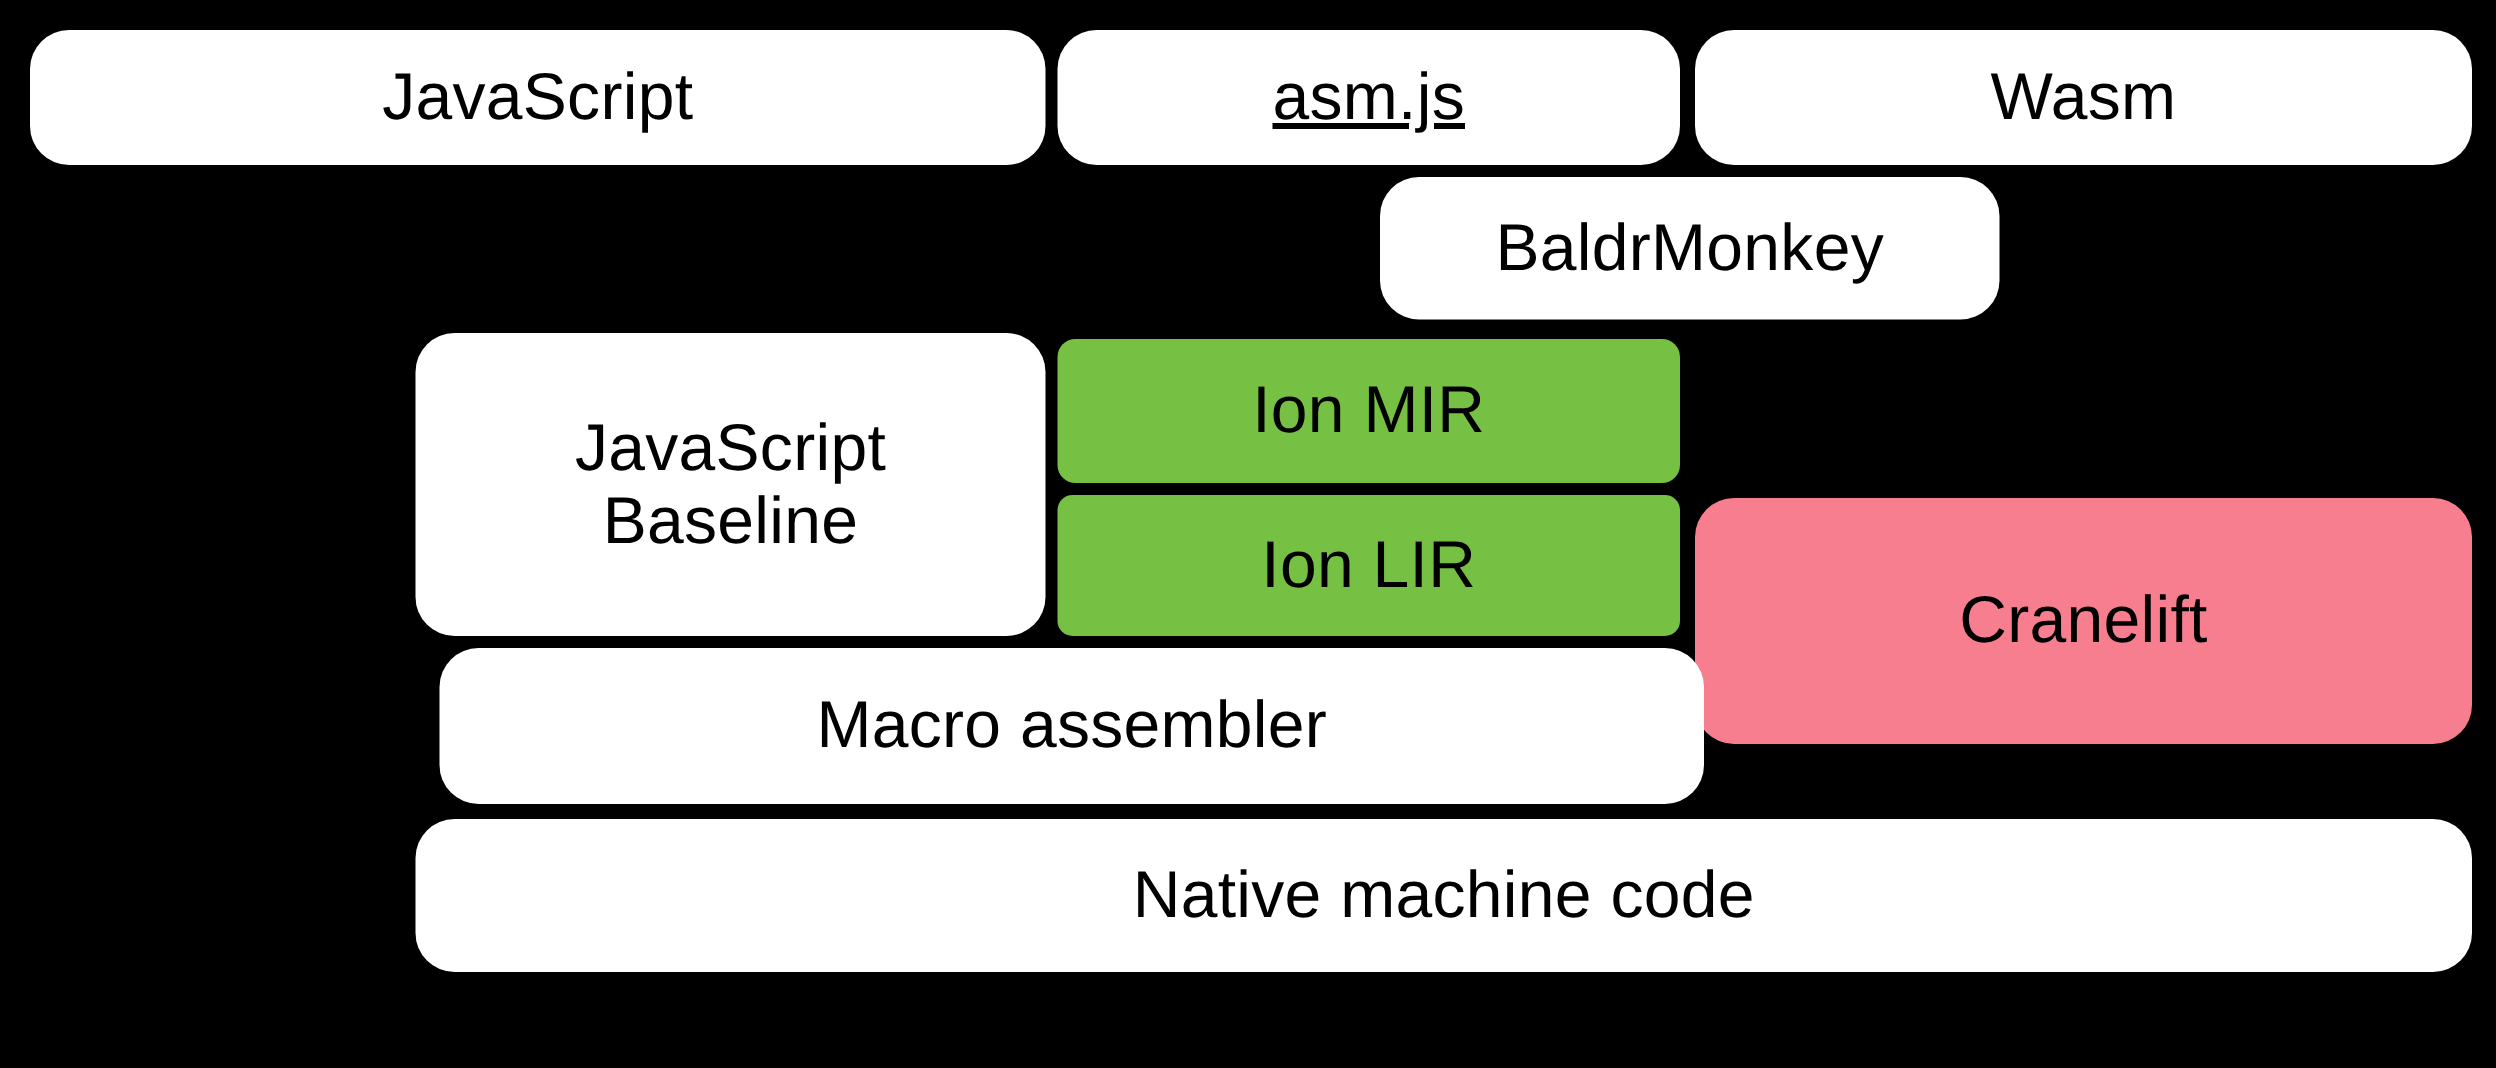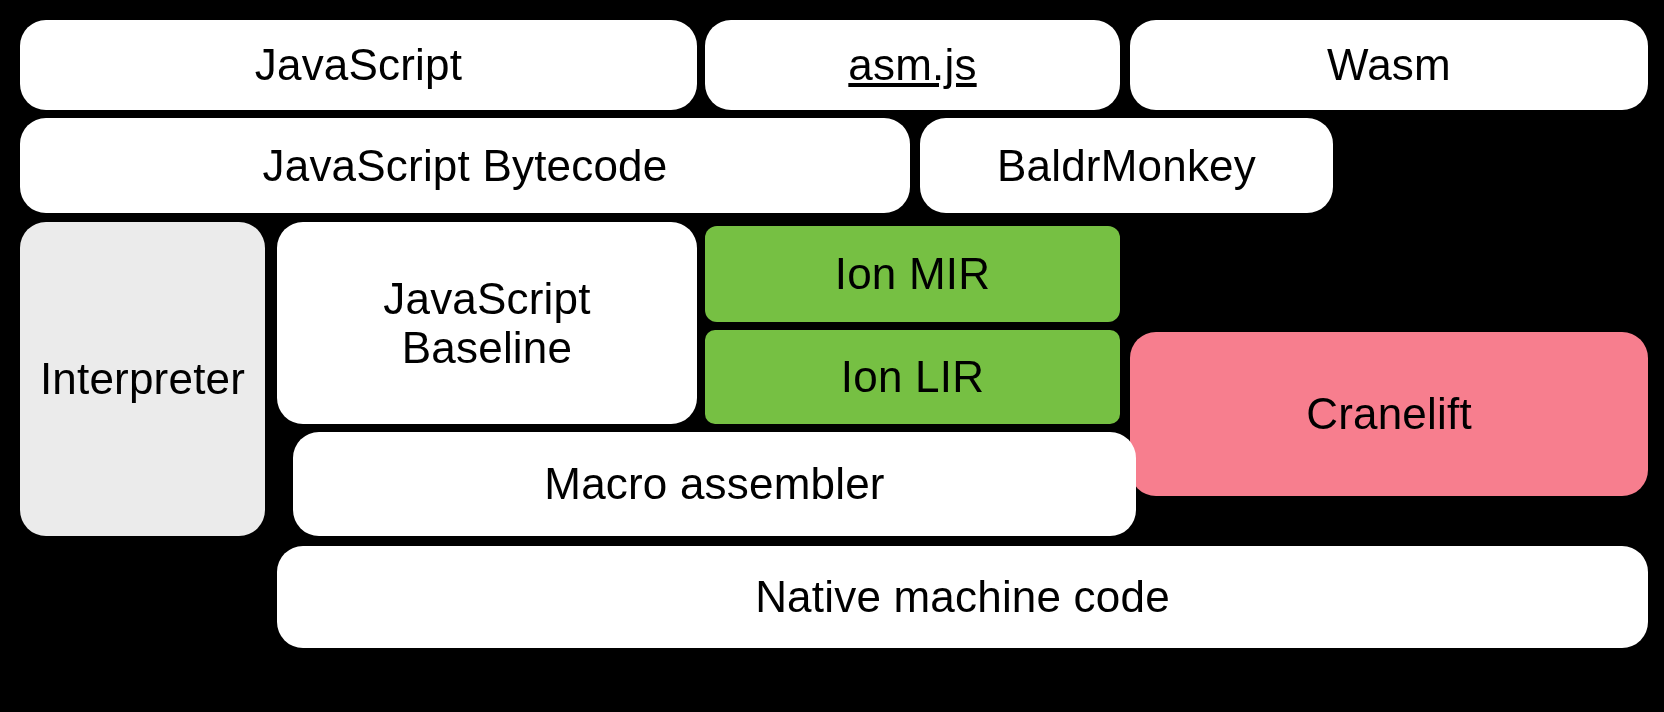--- a/index.html
+++ b/index.html
@@ -64,25 +64,23 @@
 <body>
 
 <div id="diagram">
 
   <div class="node fill-white" id="n-javascript">JavaScript</div>
 
   <div class="node fill-white" id="n-asmjs">asm.js</div>
 
   <div class="node fill-white" id="n-wasm">Wasm</div>
 
-  <div class="node fill-white" id="n-js-bytecode">JavaScript Bytecode</div>
 
   <div class="node fill-white" id="n-baldrmonkey">BaldrMonkey</div>
 
-  <div class="node fill-grey" id="n-interpreter">Interpreter</div>
 
   <div class="node fill-white" id="n-js-baseline">JavaScript
 Baseline</div>
 
   <div class="node fill-green" id="n-ion-mir">Ion MIR</div>
 
   <div class="node fill-green" id="n-ion-lir">Ion LIR</div>
 
   <div class="node fill-pink" id="n-cranelift">Cranelift</div>
 

